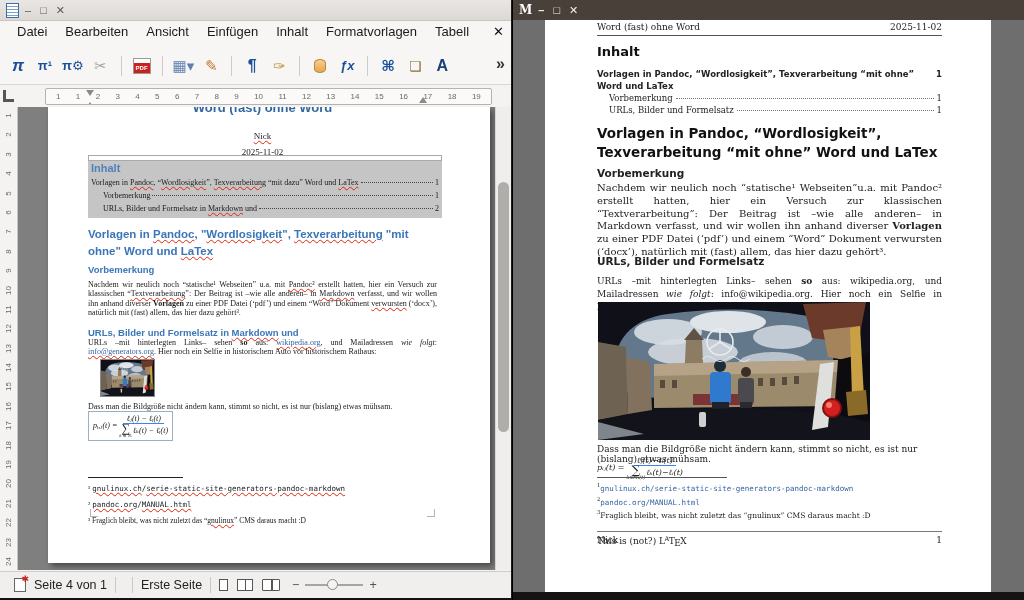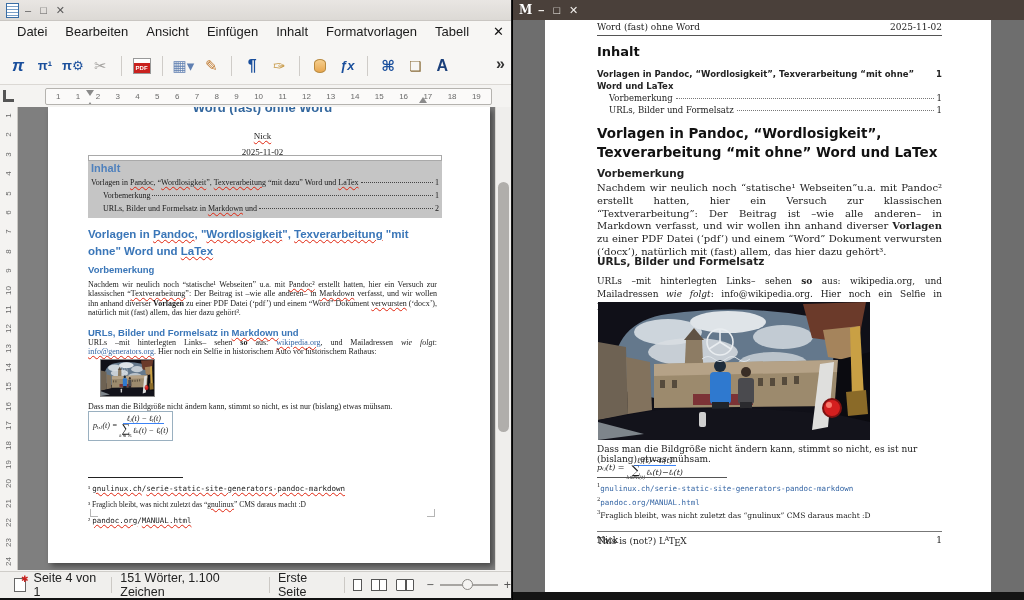--- a/index.html
+++ b/index.html
@@ -361,40 +361,39 @@
                     <span class="f-sumsym">∑</span>
                     <span class="f-sumsub">k ∈ Nᵢ</span>
                   </span>
                 <span>ℓₖ(t) − ℓᵢ(t)</span>
               </span>
             </span>
           </div>
           <div class="w-fnsep"></div>
           <div class="w-fns">
               <div class="fn"><span>¹ </span><span class="mono sq">gnulinux.ch</span><span class="mono">/</span><span class="mono sq">serie-static-site-generators-pandoc-markdown</span></div>
+              <div class="fn"><span>² </span><span class="mono sq">pandoc.org</span><span class="mono">/</span><span class="mono sq">MANUAL.html</span></div>
               <div class="fn"><span>³ Fraglich bleibt, was nicht zuletzt das “</span><span class="sq">gnulinux</span><span>” CMS daraus macht :D</span></div>
-              <div class="fn"><span>² </span><span class="mono sq">pandoc.org</span><span class="mono">/</span><span class="mono sq">MANUAL.html</span></div>
             </div>
           <span class="w-corner-l"></span>
           <span class="w-corner-r"></span>
         </div>
       </div>
     </div>
 
     <div class="vscroll">
       <div class="vthumb"></div>
     </div>
 
     <div class="l-status">
       <span class="mod-icon">
           <span class="mod-star">✱</span>
         </span>
       <span>Seite 4 von 1</span>
       <span class="st-sep"></span>
-      <span>151 Wörter, 1.100 Zeichen</span>
       <span class="st-sep"></span>
       <span>Erste Seite</span>
       <span class="st-sep"></span>
       <span class="vicons">
         <span class="vic1"></span>
         <span class="vic2"></span>
         <span class="vic3"></span>
       </span>
       <span class="zoomctl">
         <span>−</span>

